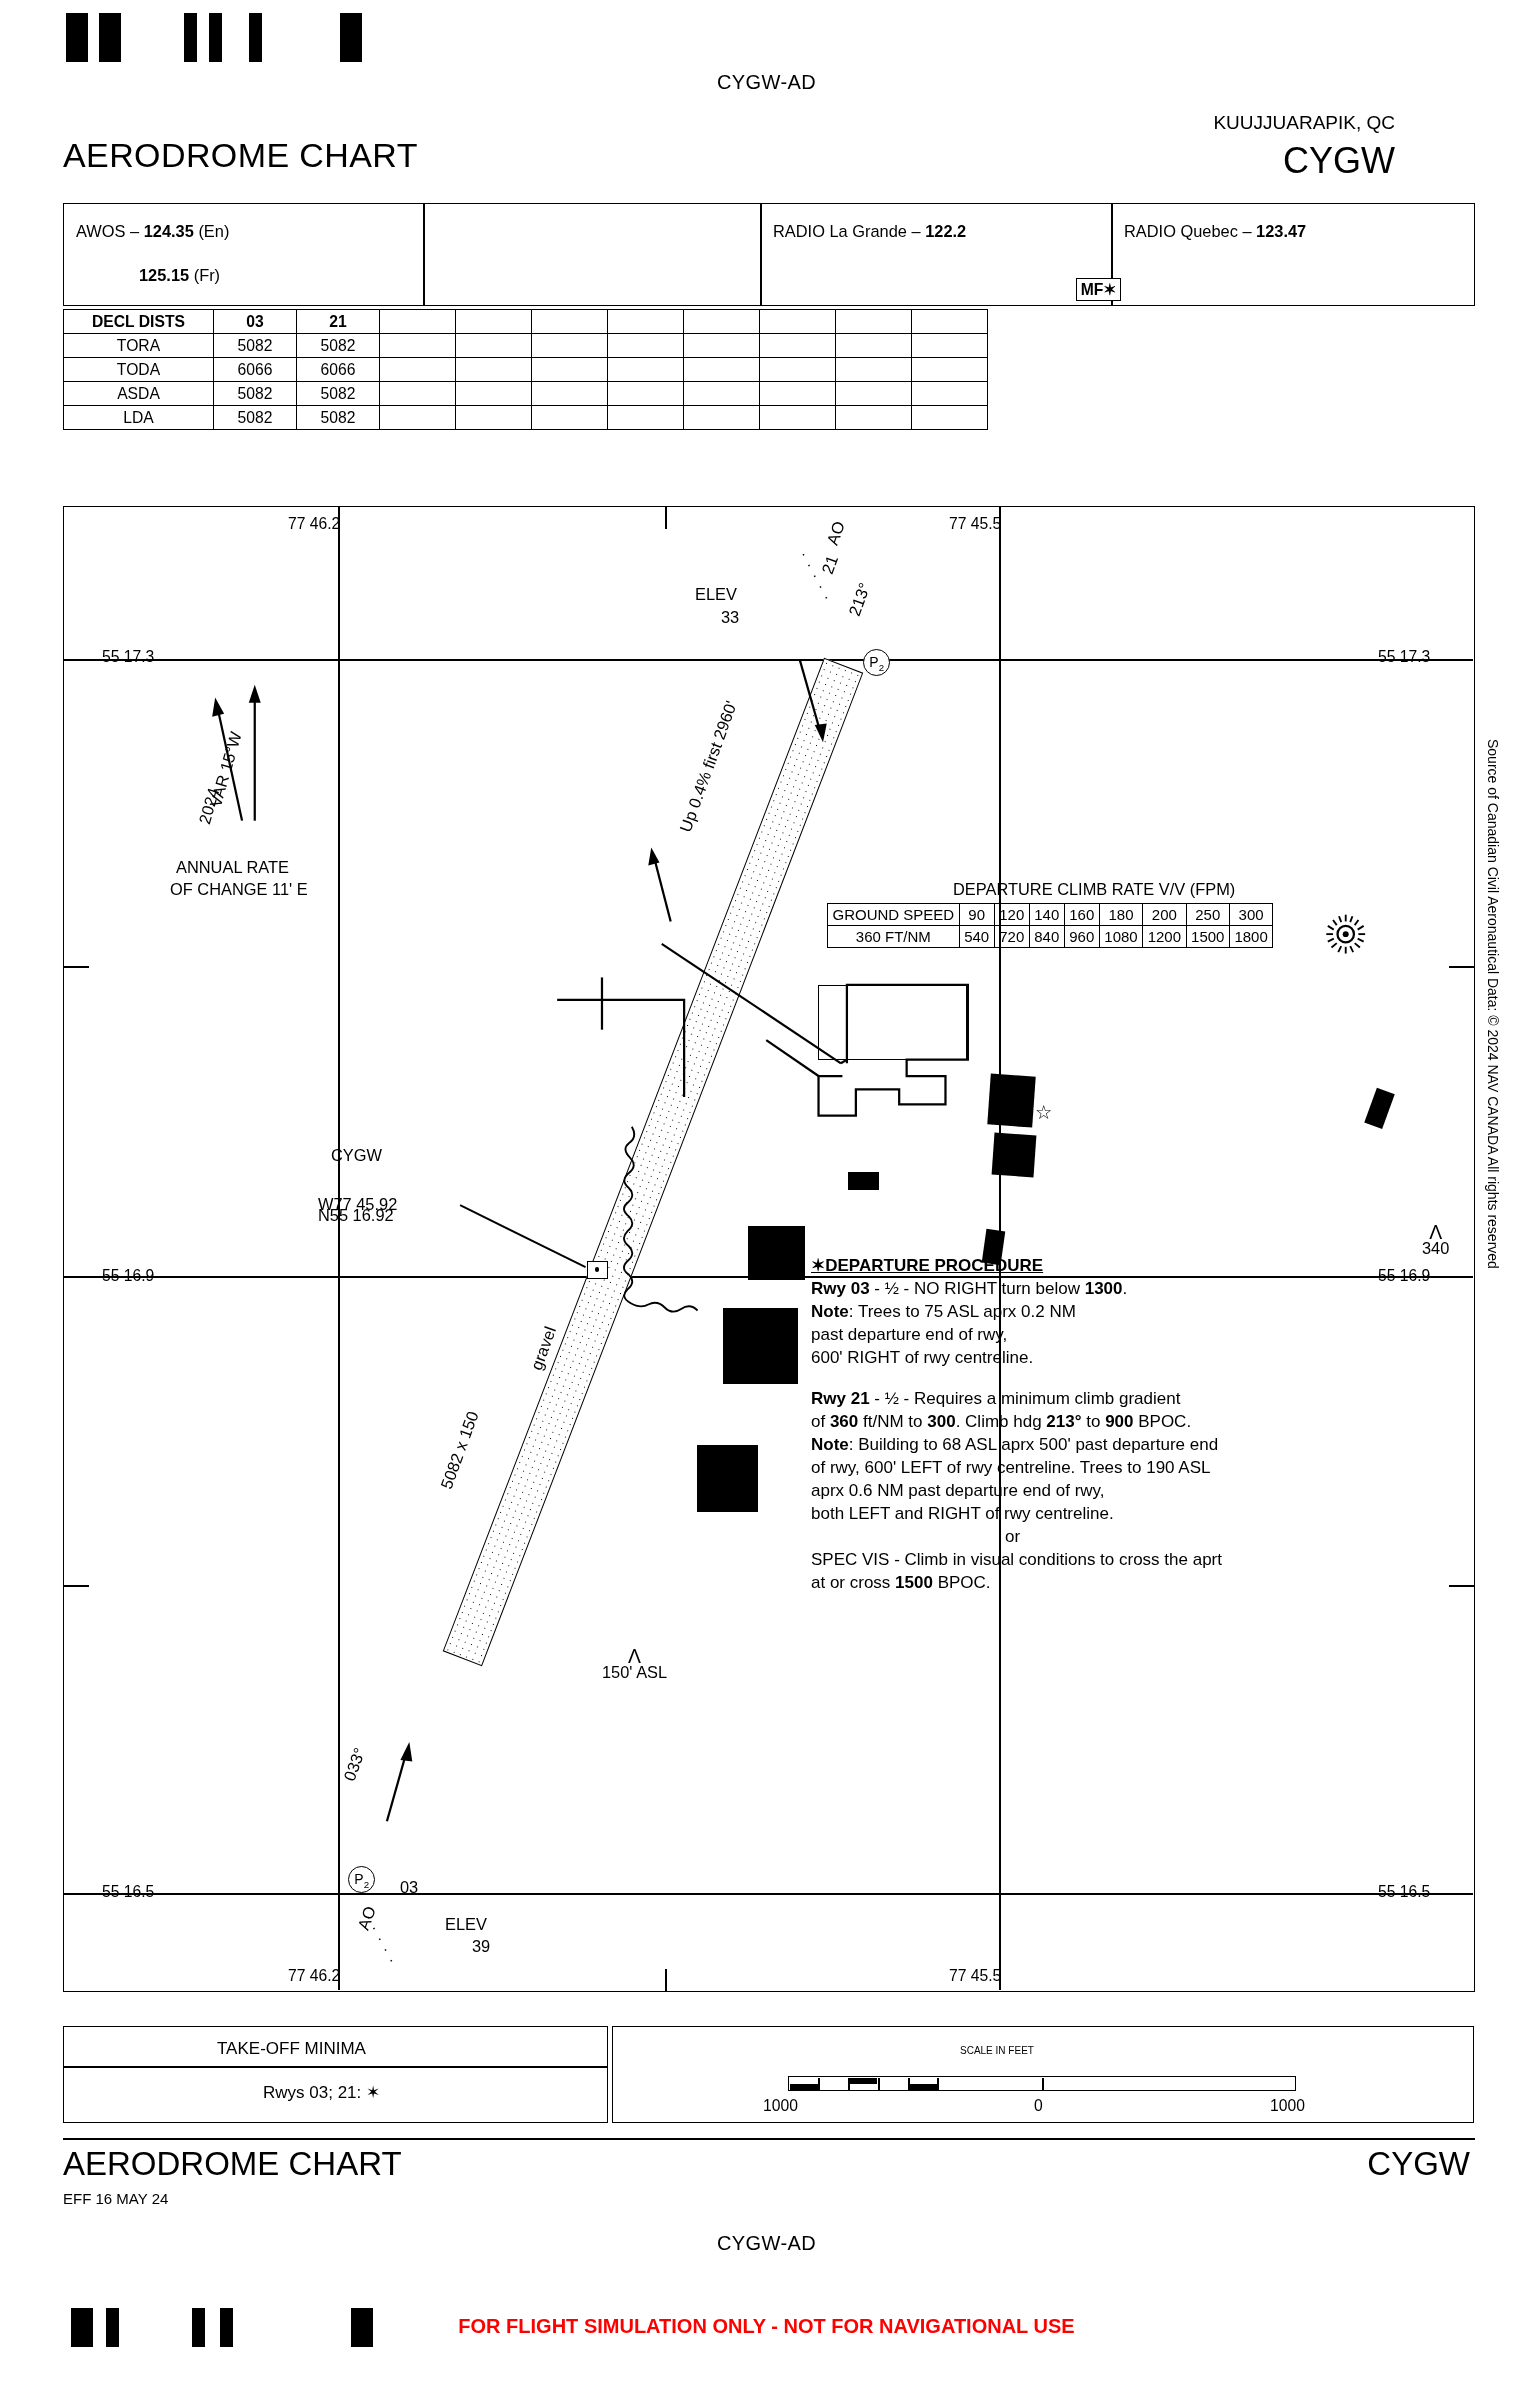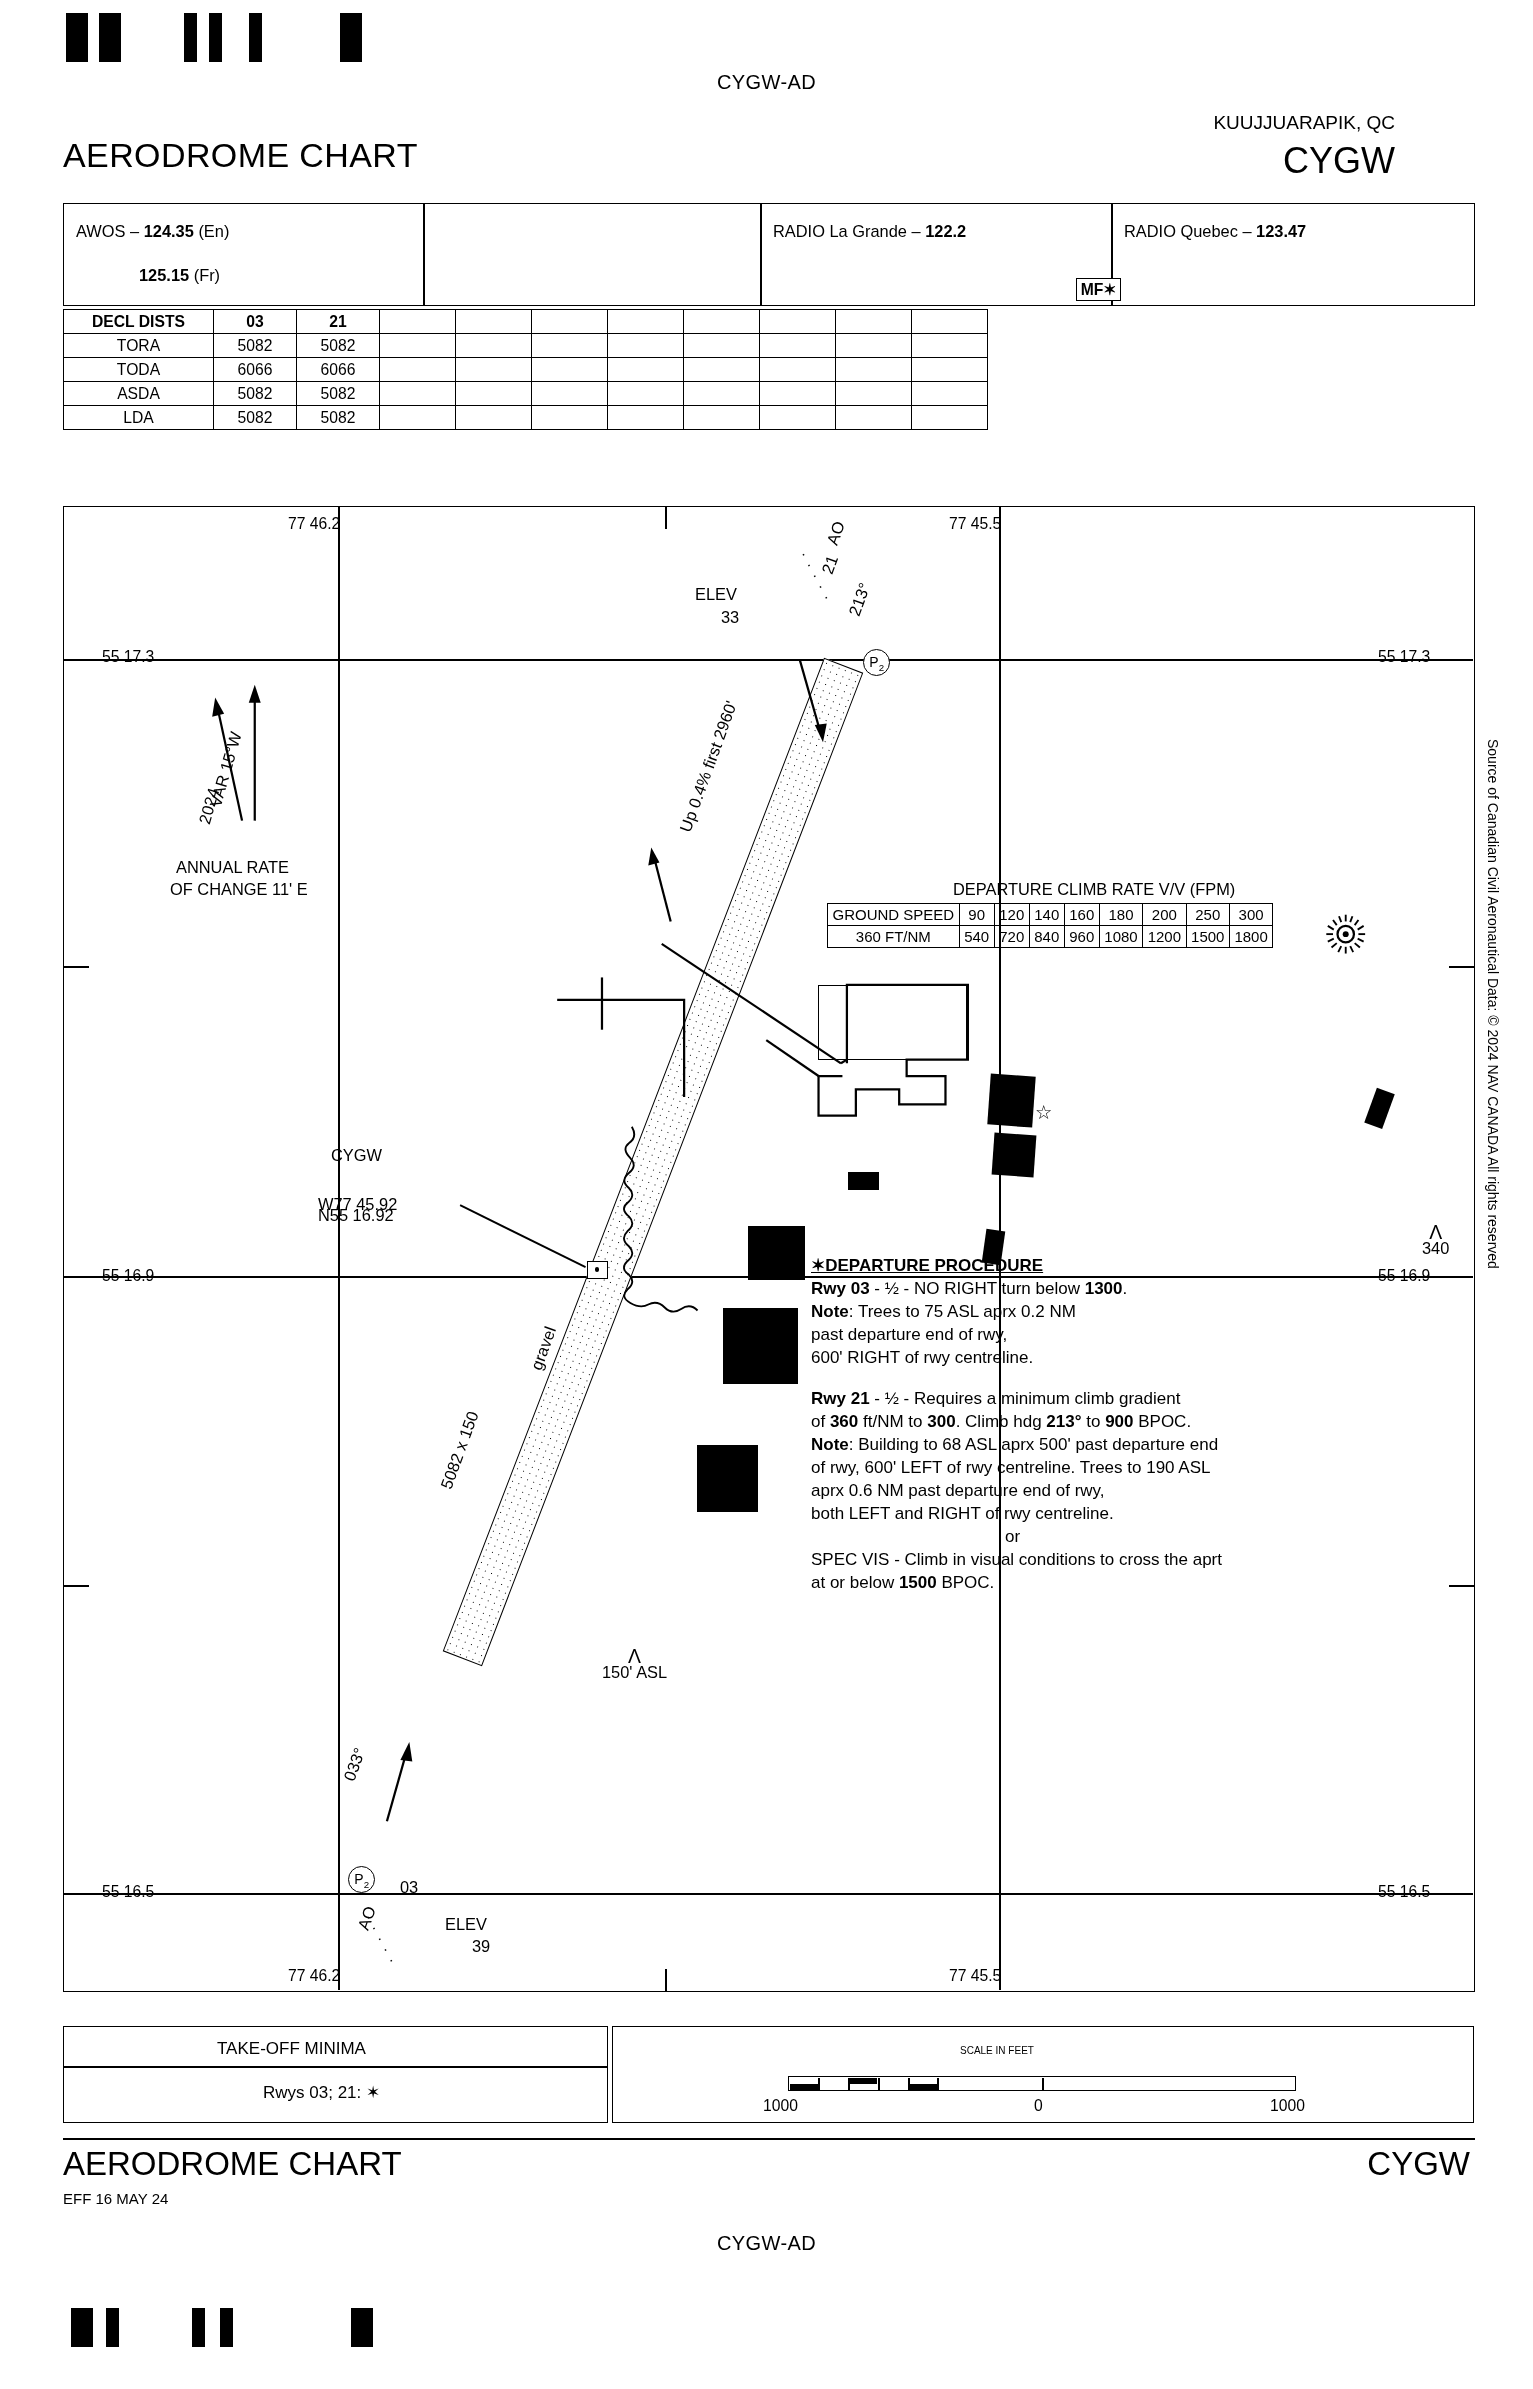--- a/index.html
+++ b/index.html
@@ -514,21 +514,21 @@
       </div>
       <div>
         <b>Note</b><span>: Building to 68 ASL aprx 500' past departure end</span>
       </div>
       <div>of rwy, 600' LEFT of rwy centreline. Trees to 190 ASL</div>
       <div>aprx 0.6 NM past departure end of rwy,</div>
       <div>both LEFT and RIGHT of rwy centreline.</div>
       <div style="text-align:center; width:403px;">or</div>
       <div>SPEC VIS - Climb in visual conditions to cross the aprt</div>
       <div>
-        <span>at or below  </span><b>1500</b><span>  BPOC.</span>
+        <span>at or cross  </span><b>1500</b><span>  BPOC.</span>
       </div>
     </div>
   </div>
 
   <div class="coord" style="left:102px; top:648px;">55 17.3</div>
   <div class="coord" style="left:1378px; top:648px;">55 17.3</div>
   <div class="coord" style="left:102px; top:1267px;">55 16.9</div>
   <div class="coord" style="left:1378px; top:1267px;">55 16.9</div>
   <div class="coord" style="left:102px; top:1883px;">55 16.5</div>
   <div class="coord" style="left:1378px; top:1883px;">55 16.5</div>
@@ -563,15 +563,16 @@
   <div class="foot-title" style="right:63px; top:2145px;">CYGW</div>
   <div class="foot-small" style="left:63px; top:2190px;">EFF 16 MAY 24</div>
   <div class="hdr-center" style="top:2232px;">CYGW-AD</div>
 
   <div class="bar" style="left:71px;  top:2308px; width:22.4px; height:39px;"></div>
   <div class="bar" style="left:106px; top:2308px; width:13.4px; height:39px;"></div>
   <div class="bar" style="left:192px; top:2308px; width:13.4px; height:39px;"></div>
   <div class="bar" style="left:220px; top:2308px; width:13.4px; height:39px;"></div>
   <div class="bar" style="left:351px; top:2308px; width:22.4px; height:39px;"></div>
 
+  <div id="sim-warning" style="top:2315px;">FOR FLIGHT SIMULATION ONLY - NOT FOR NAVIGATIONAL USE</div>
 
 </div>
 
 
 </body></html>

